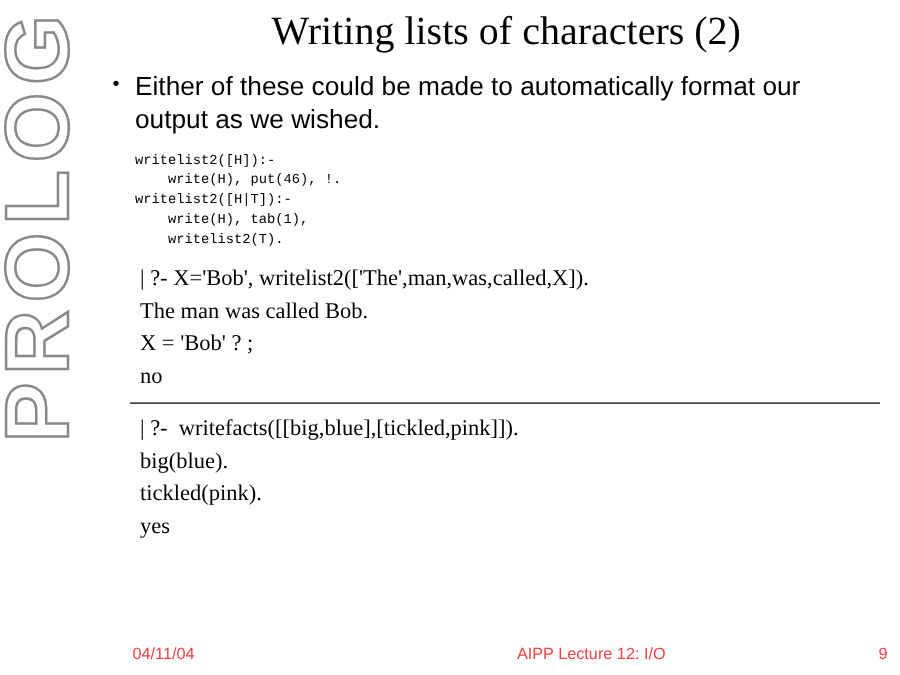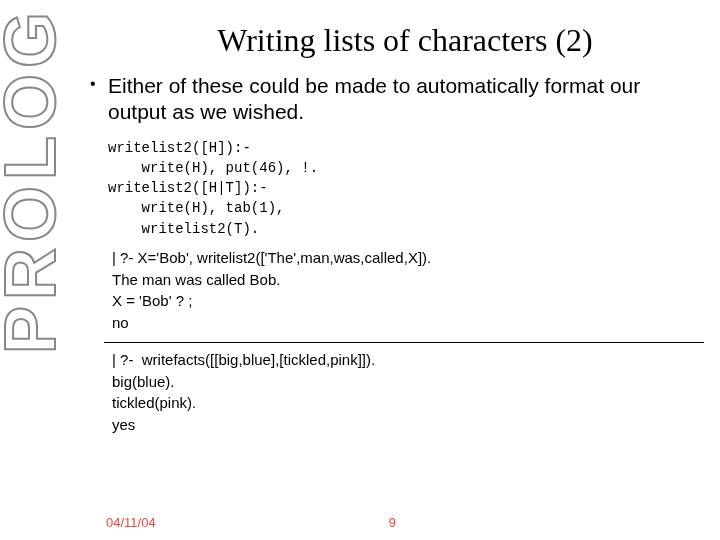--- a/index.html
+++ b/index.html
@@ -26,21 +26,21 @@
     font-size: 72px;
     letter-spacing: 6px;
     color: transparent;
     -webkit-text-stroke: 2px #888;
     line-height: 1;
     margin-top: 6px;
     user-select: none;
   }
   .content {
     position: absolute;
-    left: 60px; top: 16px;
+    left: 60px; top: 0;
     width: 660px; height: 392px;
     padding: 6px 20px 0 30px;
   }
   .title {
     font-family: "Times New Roman", Times, serif;
     font-size: 32px;
     font-weight: 400;
     text-align: center;
     margin-bottom: 14px;
     width: 630px;
@@ -59,31 +59,31 @@
   }
   .bullet-text {
     flex: 1;
     font-size: 21px;
     line-height: 1.25;
   }
   .code-columns {
     display: flex;
     margin: 2px 0 8px 18px;
     font-family: "Courier New", Courier, monospace;
-    font-size: 14px;
+    font-size: 11px;
     line-height: 1.45;
     white-space: pre;
   }
   .code-col { }
   .code-col.left  { width: 300px; }
   .code-col.right { width: 300px; }
   .code-block {
     margin: 6px 0 8px 22px;
-    font-family: Liberation Sans, sans-serif;
-    font-size: 15px;
+    font-family: Liberation Serif, serif;
+    font-size: 18px;
     line-height: 1.45;
     white-space: pre;
   }
   .divider {
     border-top: 1px solid #000;
     margin: 4px 0 4px 14px;
     width: 600px;
   }
   .footer {
     position: absolute;
@@ -134,16 +134,17 @@
 
     <div class="code-block">| ?-  writefacts([[big,blue],[tickled,pink]]).
 big(blue).
 tickled(pink).
 yes</div>
 
   </div>
 
   <div class="footer">
     <div class="f-left">04/11/04</div>
+    <div class="f-center">AIPP Lecture 12: I/O</div>
     <div class="f-right">9</div>
   </div>
 
 </div>
 
 </body></html>

